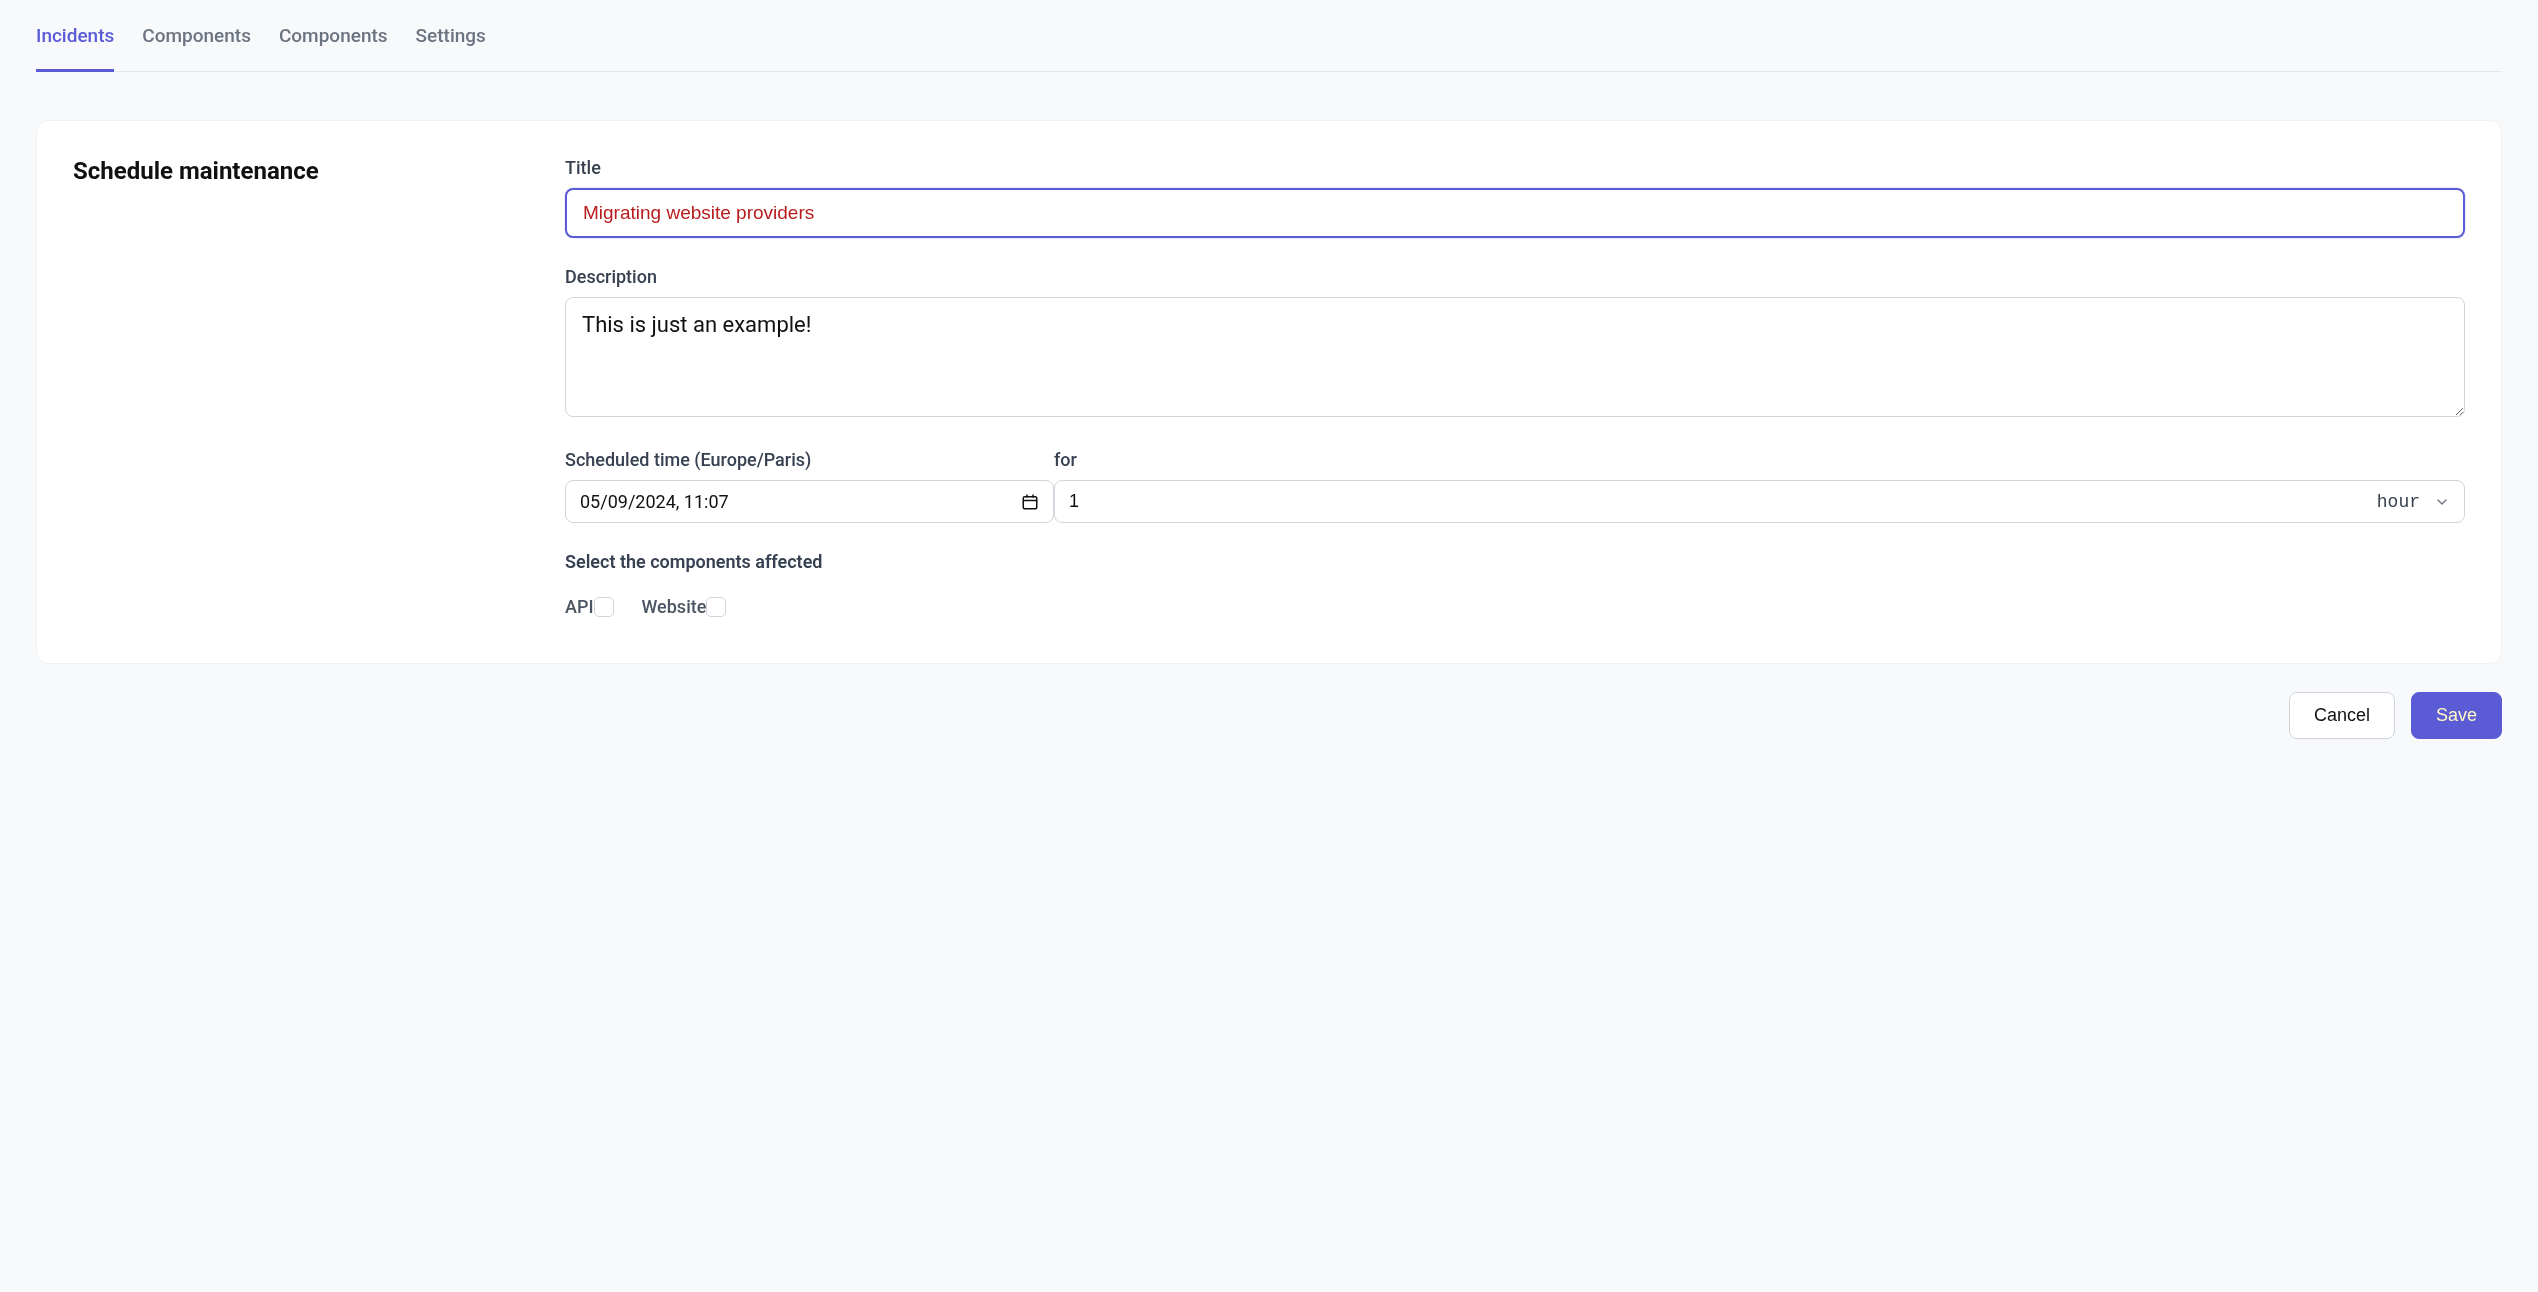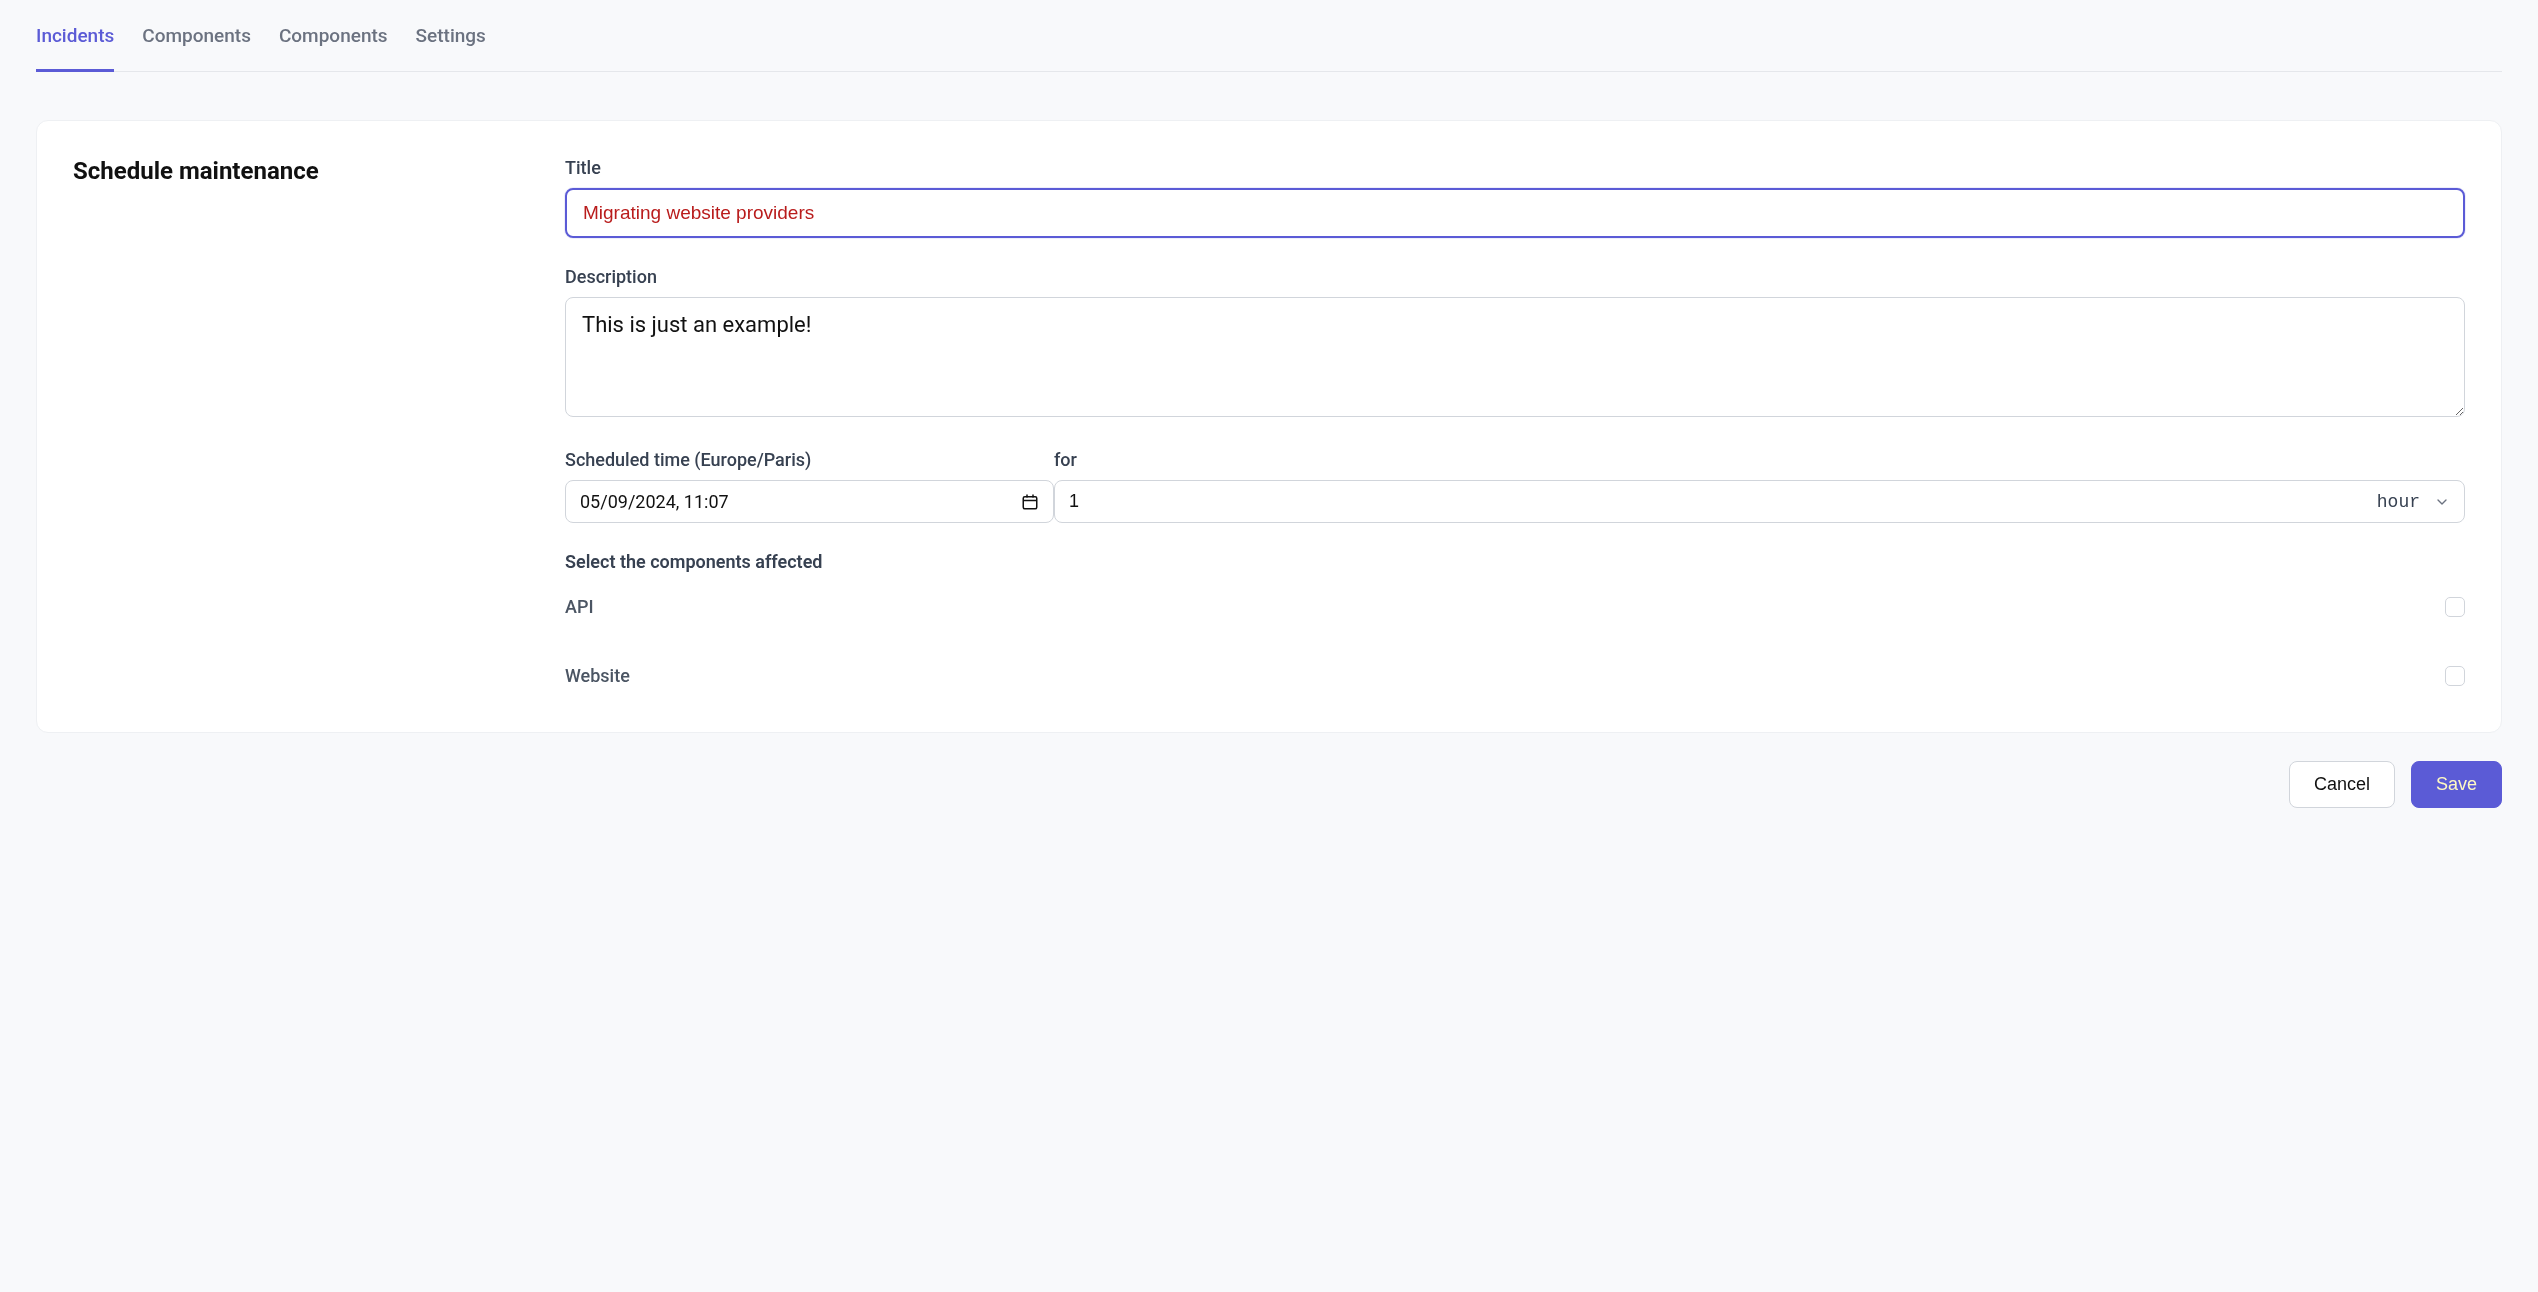--- a/index.html
+++ b/index.html
@@ -161,22 +161,22 @@
   .checkbox {
     width: 20px;
     height: 20px;
     border: 1.5px solid #d1d5db;
     border-radius: 5px;
     background: #fff;
     cursor: pointer;
   }
   .components-list {
     display: flex;
-    flex-direction: column;
-    gap: 40px;
+    flex-direction: row;
+    gap: 28px;
     margin-top: 6px;
   }
   .footer {
     display: flex;
     justify-content: flex-end;
     gap: 16px;
     margin-top: 28px;
   }
   .btn {
     padding: 12px 24px;

